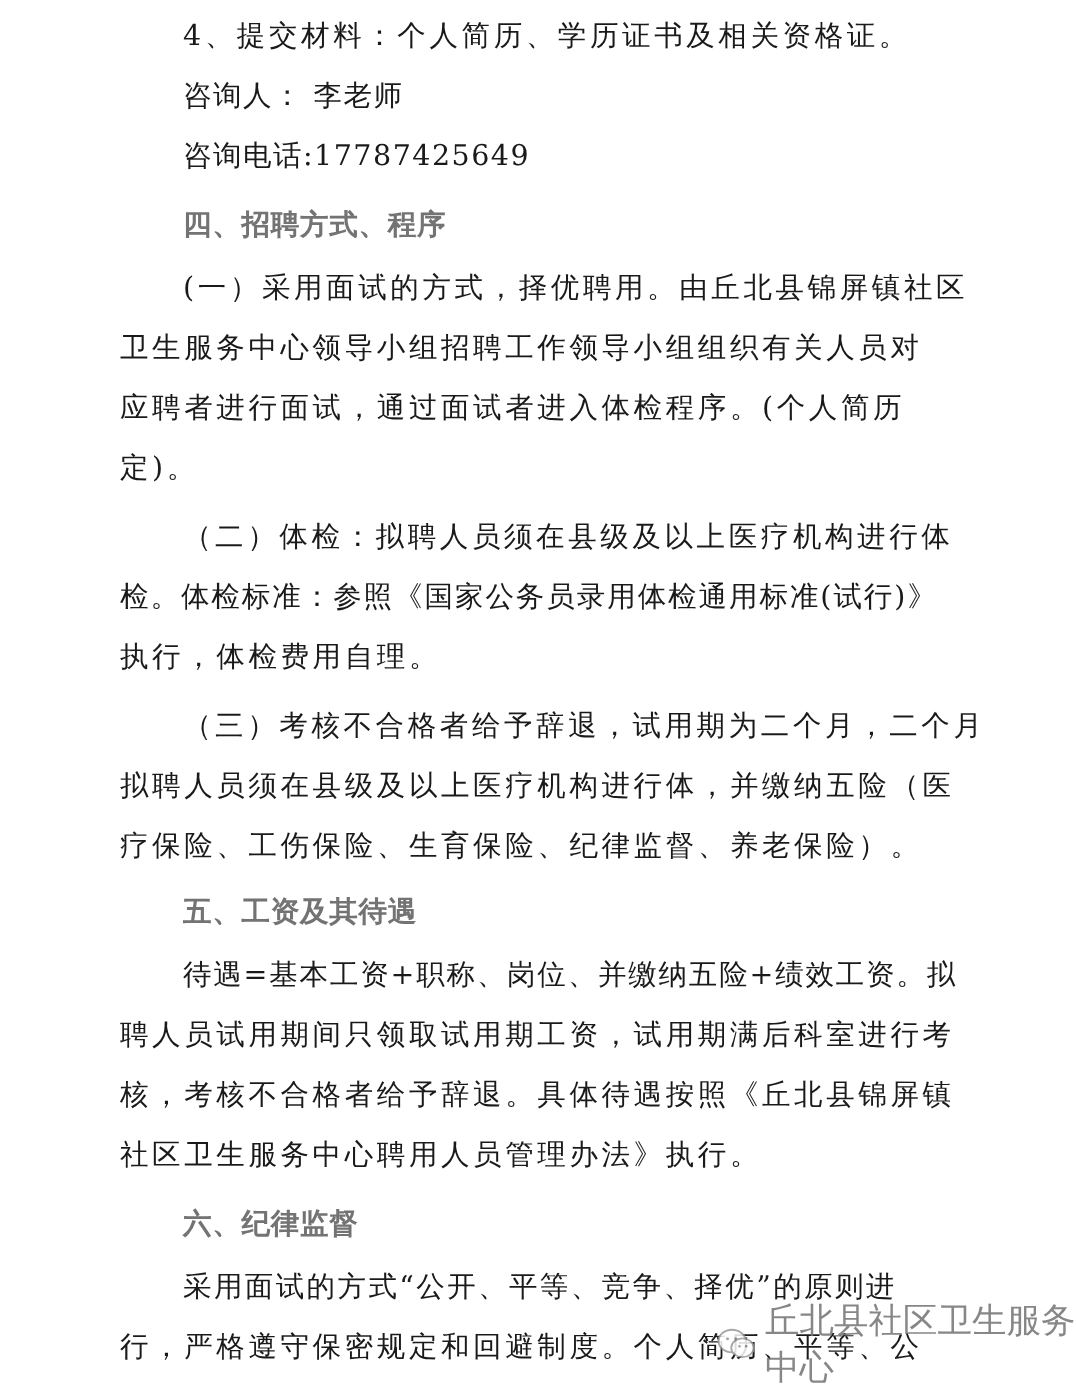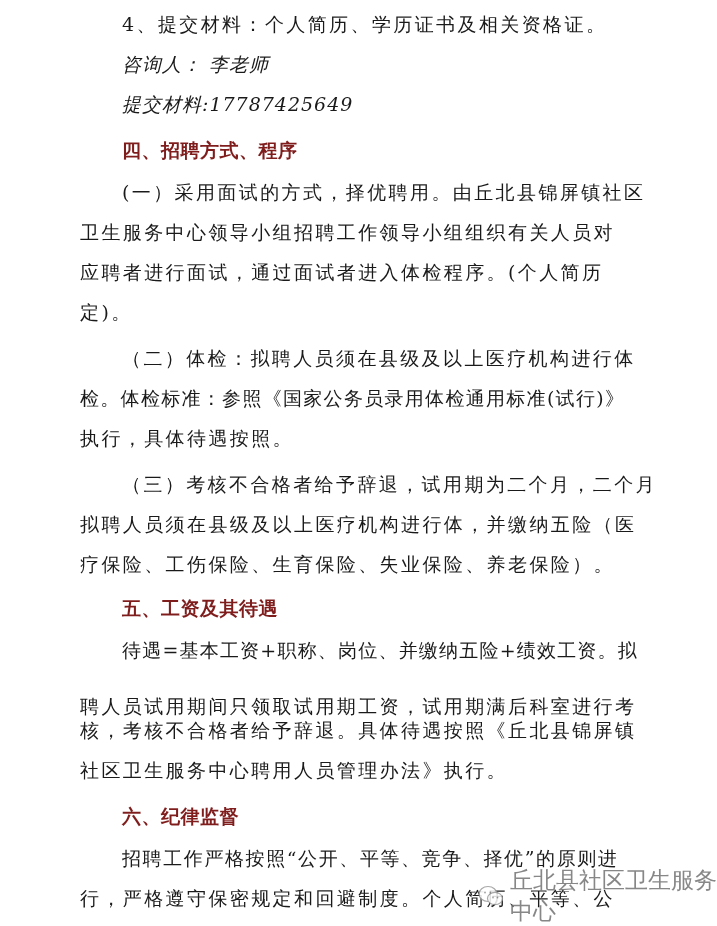--- a/index.html
+++ b/index.html
@@ -3,53 +3,53 @@
 <meta charset="utf-8">
 <style>
   html, body { margin: 0; padding: 0; background: #ffffff; }
   body { width: 717px; height: 926px; overflow: hidden; position: relative;
          font-family: "DejaVu Serif", "Liberation Serif", serif; color: #1a1a1a; }
   .doc { position: absolute; left: 80px; top: 0; width: 560px; }
   .line { position: absolute; left: 0; height: 28px; font-size: 19px; line-height: 28px;
           white-space: nowrap; letter-spacing: 2.4px; }
   .indent { left: 42px; }
   .heading { font-family: "DejaVu Sans", "Liberation Sans", sans-serif; font-weight: bold;
-             letter-spacing: 0.5px; color: #7f1d1d; }
-  .plain { letter-spacing: 1px; font-style: italic; }
+             letter-spacing: 0.5px; color: #737373; }
+  .plain { letter-spacing: 1px; }
   .watermark { position: absolute; left: 478px; top: 881px; height: 30px; display: flex;
                align-items: center; font-family: "DejaVu Sans", "Liberation Sans", sans-serif;
                font-size: 23px; color: #737373; opacity: 0.85; }
   .wm-icon { width: 26px; height: 22px; margin-right: 6px; position: relative; }
   .wm-icon svg { width: 26px; height: 22px; }
 </style>
 </head>
 <body>
 
 <div class="doc">
   <div class="line indent" style="top:10px">4、提交材料：个人简历、学历证书及相关资格证。</div>
   <div class="line indent plain" style="top:50px">咨询人： 李老师</div>
-  <div class="line indent plain" style="top:90px">提交材料:17787425649</div>
+  <div class="line indent plain" style="top:90px">咨询电话:17787425649</div>
   <div class="line indent heading" style="top:136px">四、招聘方式、程序</div>
   <div class="line indent" style="top:178px">(一）采用面试的方式，择优聘用。由丘北县锦屏镇社区</div>
   <div class="line" style="top:218px">卫生服务中心领导小组招聘工作领导小组组织有关人员对</div>
   <div class="line" style="top:258px">应聘者进行面试，通过面试者进入体检程序。(个人简历</div>
   <div class="line" style="top:298px">定)。</div>
   <div class="line indent" style="top:344px">（二）体检：拟聘人员须在县级及以上医疗机构进行体</div>
   <div class="line" style="top:384px;letter-spacing:1.3px">检。体检标准：参照《国家公务员录用体检通用标准(试行)》</div>
-  <div class="line" style="top:424px">执行，具体待遇按照。</div>
+  <div class="line" style="top:424px">执行，体检费用自理。</div>
   <div class="line indent" style="top:470px">（三）考核不合格者给予辞退，试用期为二个月，二个月</div>
   <div class="line" style="top:510px">拟聘人员须在县级及以上医疗机构进行体，并缴纳五险（医</div>
-  <div class="line" style="top:550px">疗保险、工伤保险、生育保险、失业保险、养老保险）。</div>
+  <div class="line" style="top:550px">疗保险、工伤保险、生育保险、纪律监督、养老保险）。</div>
   <div class="line indent heading" style="top:594px">五、工资及其待遇</div>
   <div class="line indent" style="top:636px;letter-spacing:1.2px">待遇=基本工资+职称、岗位、并缴纳五险+绩效工资。拟</div>
-  <div class="line" style="top:692px">聘人员试用期间只领取试用期工资，试用期满后科室进行考</div>
+  <div class="line" style="top:676px">聘人员试用期间只领取试用期工资，试用期满后科室进行考</div>
   <div class="line" style="top:716px">核，考核不合格者给予辞退。具体待遇按照《丘北县锦屏镇</div>
   <div class="line" style="top:756px">社区卫生服务中心聘用人员管理办法》执行。</div>
   <div class="line indent heading" style="top:802px">六、纪律监督</div>
-  <div class="line indent" style="top:844px;letter-spacing:1.6px">招聘工作严格按照“公开、平等、竞争、择优”的原则进</div>
+  <div class="line indent" style="top:844px;letter-spacing:1.6px">采用面试的方式“公开、平等、竞争、择优”的原则进</div>
   <div class="line" style="top:884px">行，严格遵守保密规定和回避制度。个人简历、平等、公</div>
 </div>
 
 <div class="watermark">
   <span class="wm-icon">
     <svg viewBox="0 0 26 22">
       <ellipse cx="10" cy="9" rx="9" ry="7.5" fill="#ffffff" stroke="#9a9a9a" stroke-width="1.2"></ellipse>
       <ellipse cx="17" cy="13.5" rx="7.5" ry="6.2" fill="#ffffff" stroke="#9a9a9a" stroke-width="1.2"></ellipse>
       <circle cx="7" cy="7.5" r="1" fill="#9a9a9a"></circle>
       <circle cx="12.5" cy="7.5" r="1" fill="#9a9a9a"></circle>

